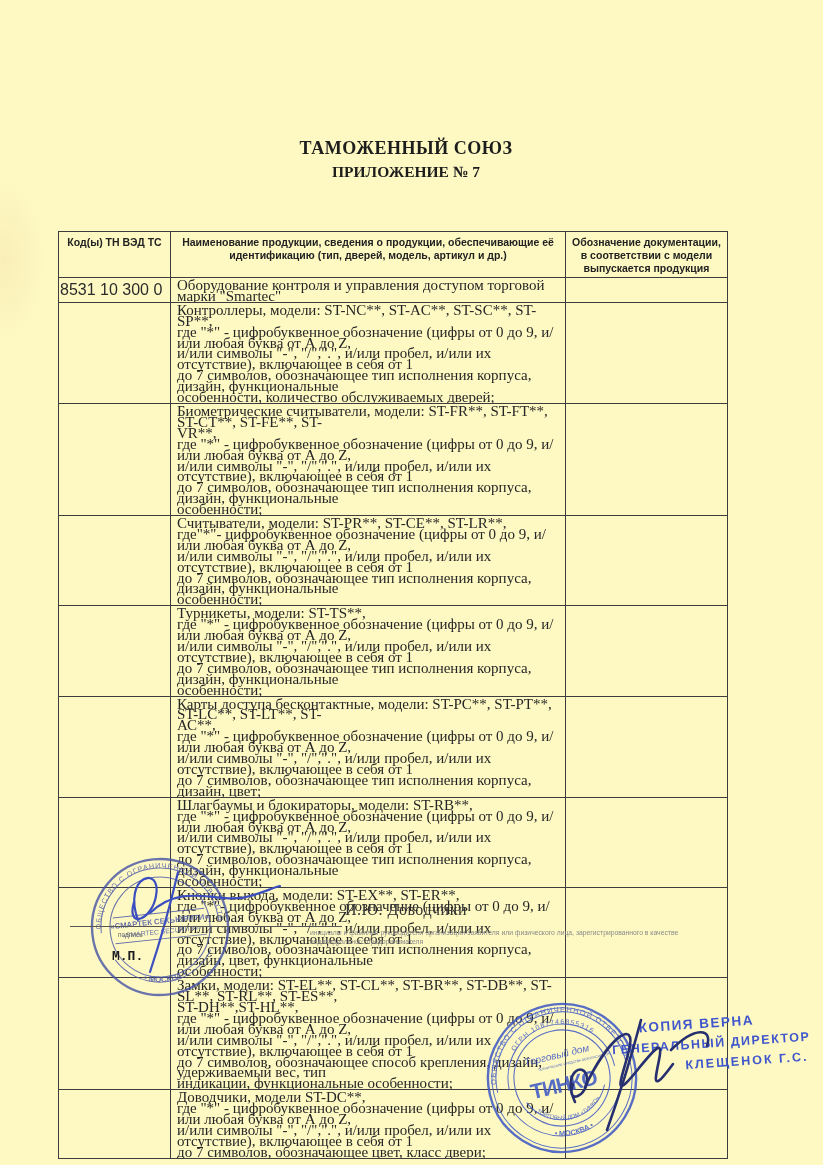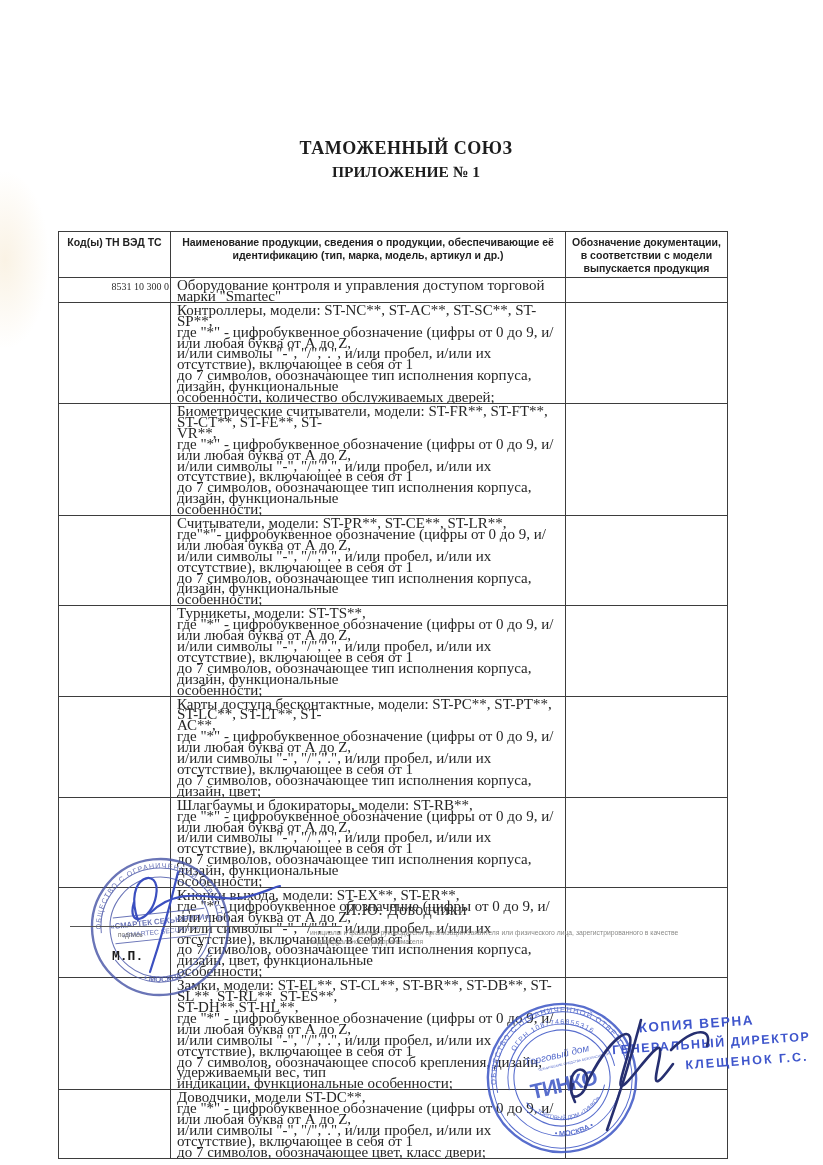--- a/index.html
+++ b/index.html
@@ -1,21 +1,21 @@
 <!DOCTYPE html>
 <html><head>
 <meta charset="utf-8">
 <style>
   html,body{margin:0;padding:0;}
   body{background:#e8e8e8;}
   .page{
     position:relative;
     width:823px;height:1165px;
     margin:0 auto;
-    background:#ffffff;
+    background:#fef9c3;
     overflow:hidden;
     font-family:"Liberation Serif", serif;
     color:#2b2b2b;
   }
   .smudge{
     position:absolute;left:-40px;top:170px;width:90px;height:180px;
     background:radial-gradient(ellipse at center, rgba(235,205,150,.25), rgba(235,205,150,0) 70%);
     pointer-events:none;
   }
   .title-block{
@@ -36,22 +36,22 @@
     border:1.4px solid #3d3d3d;
     vertical-align:top;
     overflow:hidden;
   }
   th.h{
     font-family:"Liberation Sans", sans-serif;
     font-size:10.5px;line-height:13px;font-weight:bold;
     text-align:center;padding:4px 3px 2px 3px;color:#222;
   }
   td.code{
-    text-align:right;font-size:10px;padding-top:3px;
-    font-family:Liberation Serif, serif;
+    text-align:left;font-size:16px;padding-top:3px;
+    font-family:Liberation Sans, sans-serif;
   }
   td.prod{
     font-size:15px;line-height:10.9px;
     padding:2px 4px 0 6px;
     white-space:pre-line;
     font-family:Liberation Serif, serif;
     color:#262626;
   }
   td.doc{background:transparent;}
   .sig-line{position:absolute;left:70px;top:926px;width:272px;height:1.2px;background:#555;}
@@ -83,33 +83,33 @@
 </style>
 </head>
 <body>
 
 <div class="page">
 
   <div class="smudge"></div>
 
   <div class="title-block">
     <div class="t1">ТАМОЖЕННЫЙ СОЮЗ</div>
-    <div class="t2">ПРИЛОЖЕНИЕ № 1</div>
+    <div class="t2">ПРИЛОЖЕНИЕ № 7</div>
   </div>
 
   <table class="doc-table">
     <colgroup>
         <col style="width:112px">
         <col style="width:395px">
         <col style="width:162px">
       </colgroup>
     <tbody>
         <tr style="height:42px">
       <th class="h">Код(ы) ТН ВЭД ТС</th>
-      <th class="h">Наименование продукции, сведения о продукции, обеспечивающие её идентификацию (тип, марка, модель, артикул и др.)</th>
+      <th class="h">Наименование продукции, сведения о продукции, обеспечивающие её идентификацию (тип, дверей, модель, артикул и др.)</th>
       <th class="h">Обозначение документации, в соответствии с модели выпускается продукция</th>
     </tr>
     <tr style="height:22px">
       <td class="code">8531 10 300 0</td>
       <td class="prod">Оборудование  контроля и управления доступом торговой марки "Smartec"</td>
       <td class="doc"></td>
     </tr>
     <tr style="height:57px">
       <td class="code"></td>
       <td class="prod">Контроллеры, модели: ST-NC**, ST-AC**, ST-SC**, ST-SP**,

